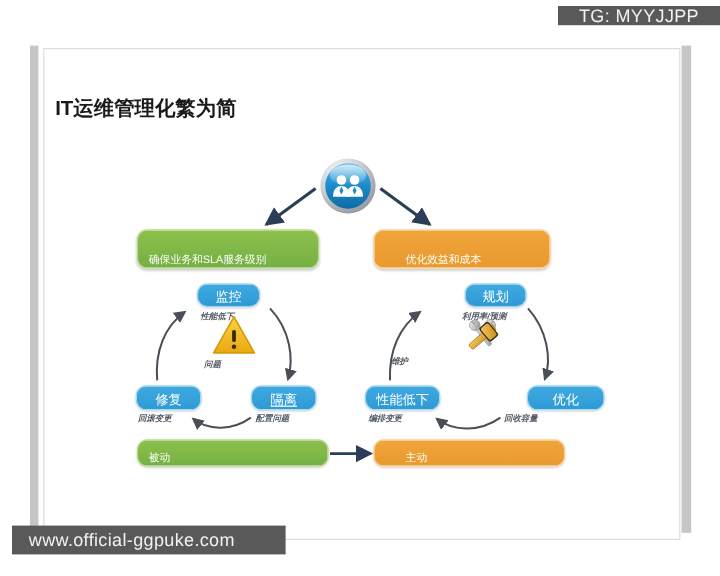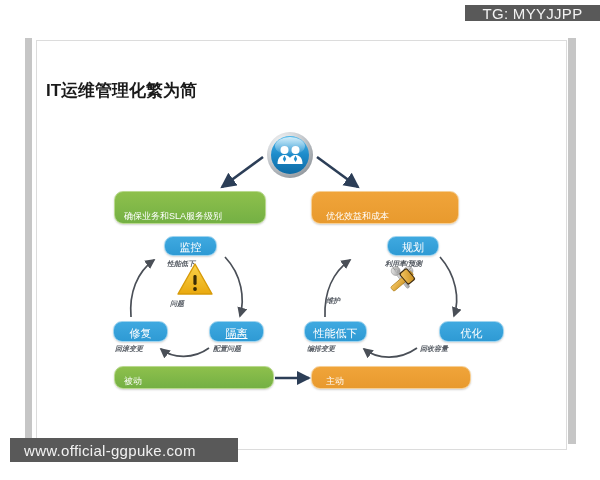--- a/index.html
+++ b/index.html
@@ -93,21 +93,21 @@
   .pill.green {
     background: linear-gradient(#8ec04c, #74b044);
     border: 1.5px solid #b9d98e;
     box-shadow: 0 1px 2px rgba(0,0,0,.18);
     padding-left: 9px;
   }
   .pill.orange {
     background: linear-gradient(#f0a43a, #e89a2e);
     border: 1.5px solid #f6cf95;
     box-shadow: 0 1px 2px rgba(0,0,0,.18);
-    padding-left: 14px;
+    padding-left: 26px;
   }
   .pill.blue {
     background: linear-gradient(#3fa9e0, #2e9ad4);
     border: 1.2px solid #9fd4ef;
     box-shadow: 0 1px 2px rgba(0,0,0,.16);
     justify-content: center;
     font-size: 11px;
   }
 
   

